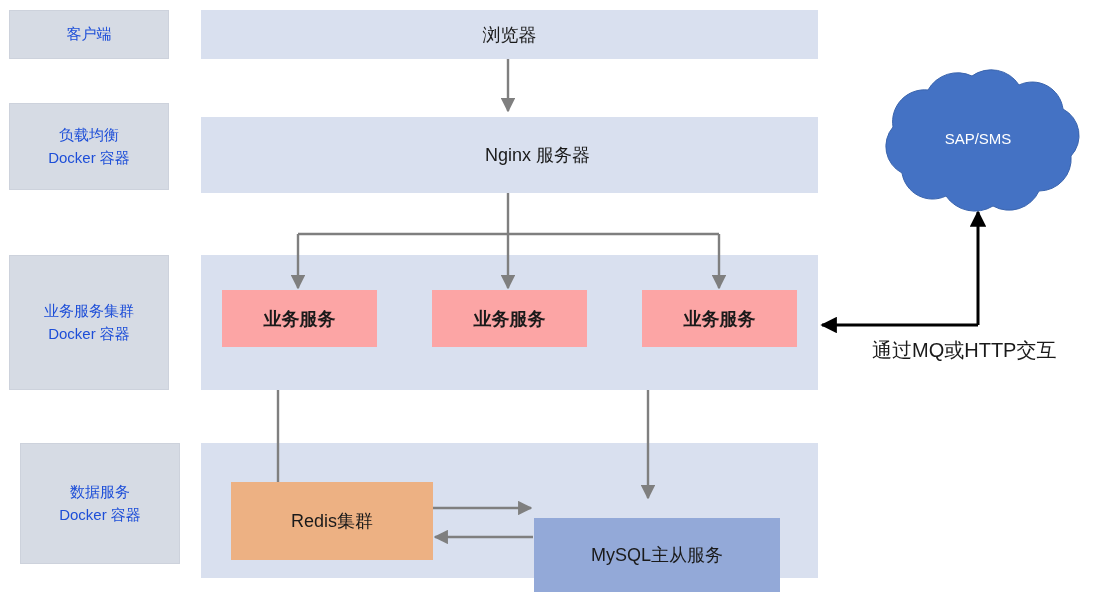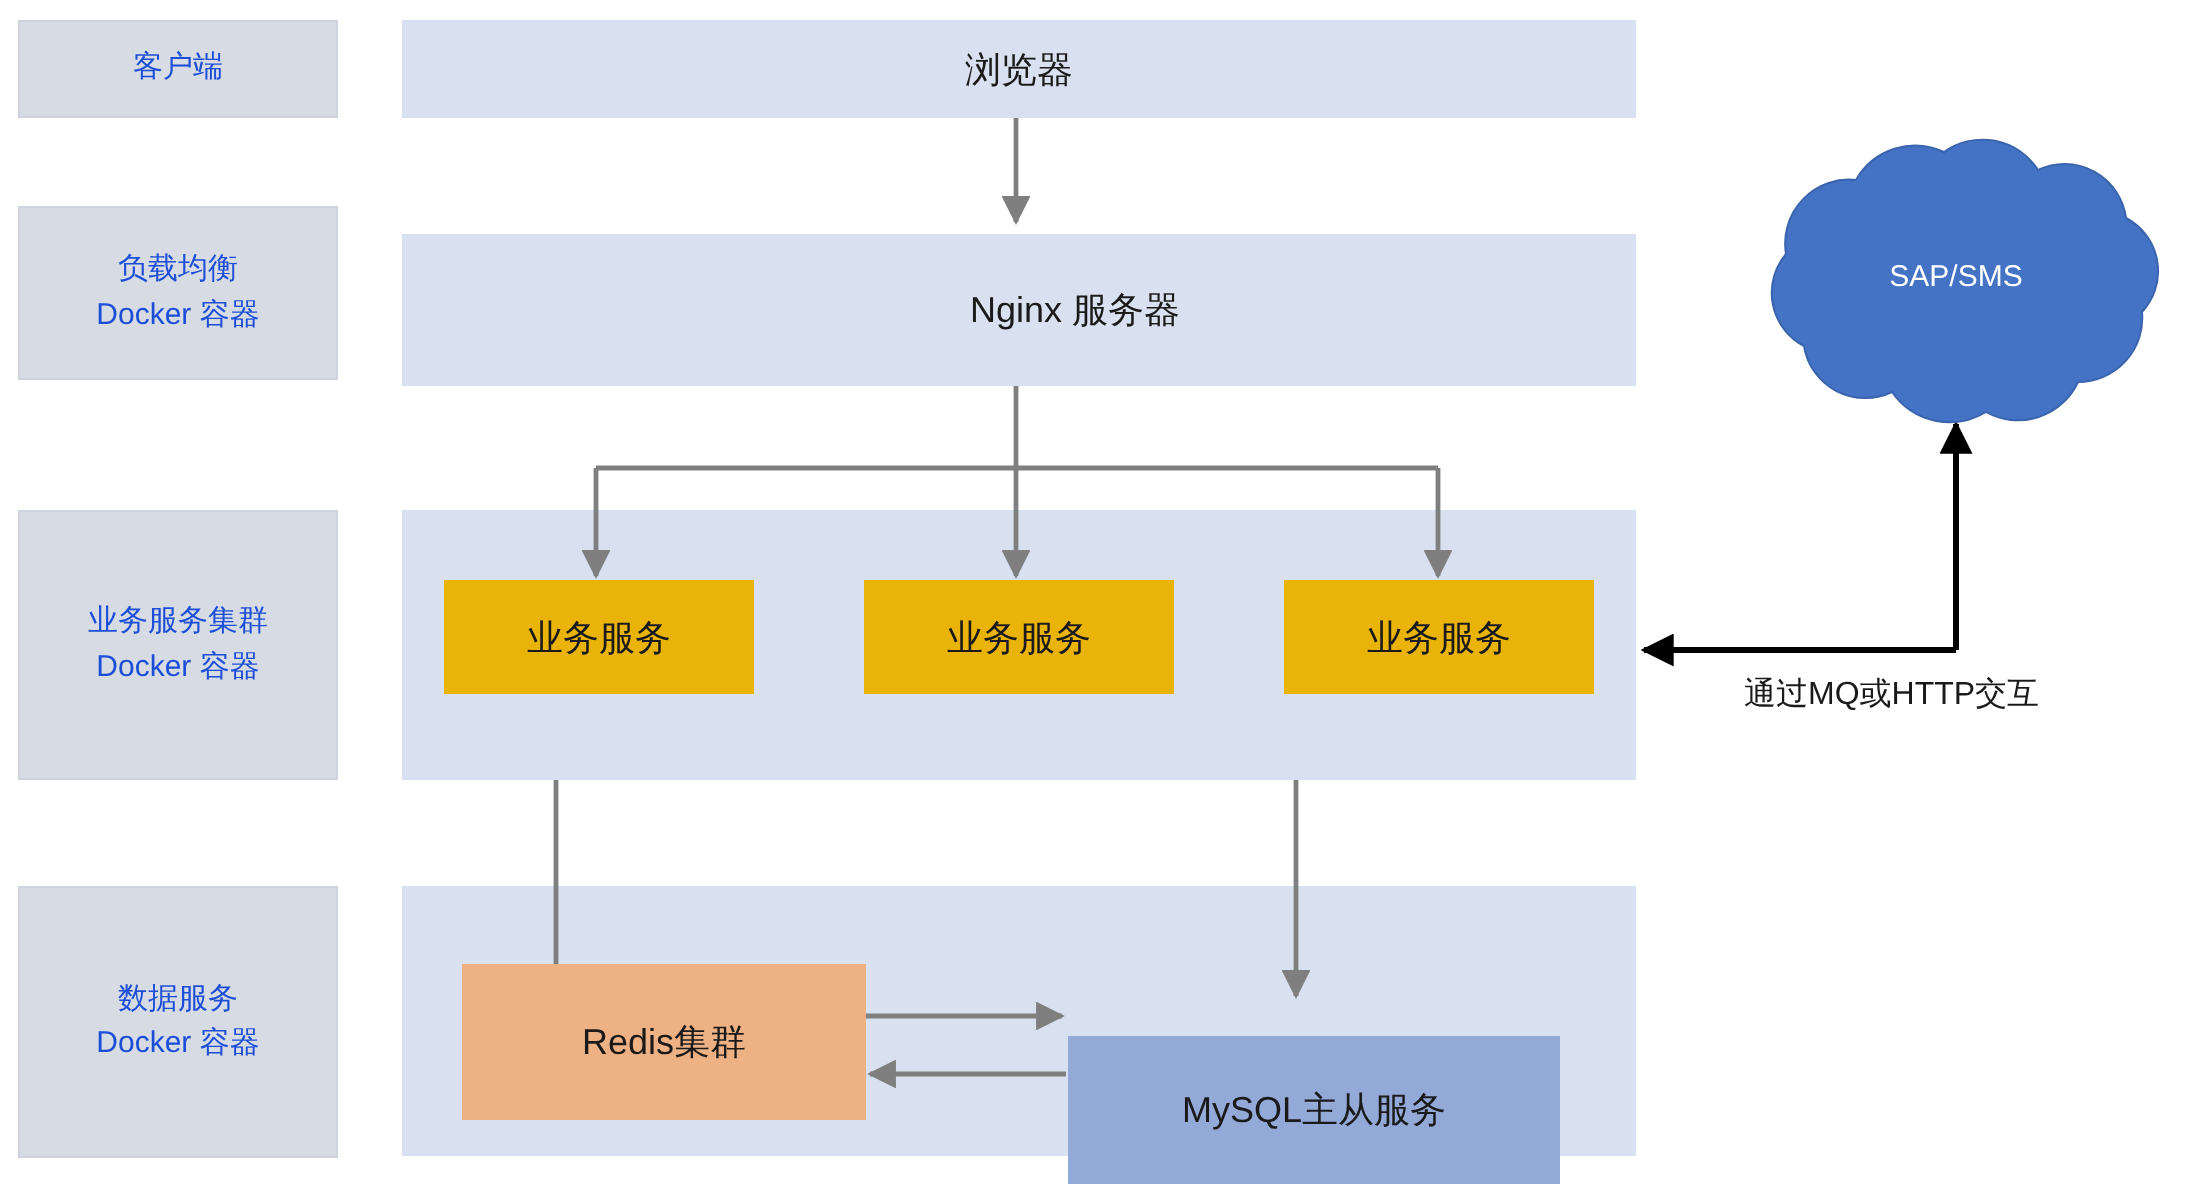--- a/index.html
+++ b/index.html
@@ -45,55 +45,55 @@
   
   .node {
     display: flex;
     align-items: center;
     justify-content: center;
     text-align: center;
     font-size: 18px;
     color: #1a1a1a;
   }
   .node-plain { background: transparent; }
-  .node-service { background: #eab308; }
+  .node-service { background: #fca5a5; font-weight: bold; }
   .node-redis  { background: #EDB183; }
   .node-mysql  { background: #93A9D8; margin-top: 34px; }
 
   .cloud-label {
     position: absolute;
     left: 0; right: 0;
     top: 58px;
     text-align: center;
     color: #ffffff;
     font-size: 15px;
     pointer-events: none;
   }
   .edge-label {
     position: absolute;
-    font-size: 16px;
+    font-size: 20px;
     color: #1a1a1a;
     white-space: nowrap;
   }
   svg { position: absolute; left: 0; top: 0; overflow: visible; }
 </style>
 </head>
 <body>
 
 <div id="canvas">
 
   <div class="abs tier-label" style="left:9px; top:10px; width:160px; height:49px;">客户端</div>
 
   <div class="abs tier-label" style="left:9px; top:103px; width:160px; height:87px;">负载均衡
 Docker 容器</div>
 
   <div class="abs tier-label" style="left:9px; top:255px; width:160px; height:135px;">业务服务集群
 Docker 容器</div>
 
-  <div class="abs tier-label" style="left:9px; top:443px; width:160px; height:136px;">数据服务
+  <div class="abs tier-label" style="left:20px; top:443px; width:160px; height:121px;">数据服务
 Docker 容器</div>
 
   <div class="abs tier-panel" style="left:201px; top:10px; width:617px; height:49px;"></div>
 
   <div class="abs tier-panel" style="left:201px; top:117px; width:617px; height:76px;"></div>
 
   <div class="abs tier-panel" style="left:201px; top:255px; width:617px; height:135px;"></div>
 
   <div class="abs tier-panel" style="left:201px; top:443px; width:617px; height:135px;"></div>
 

